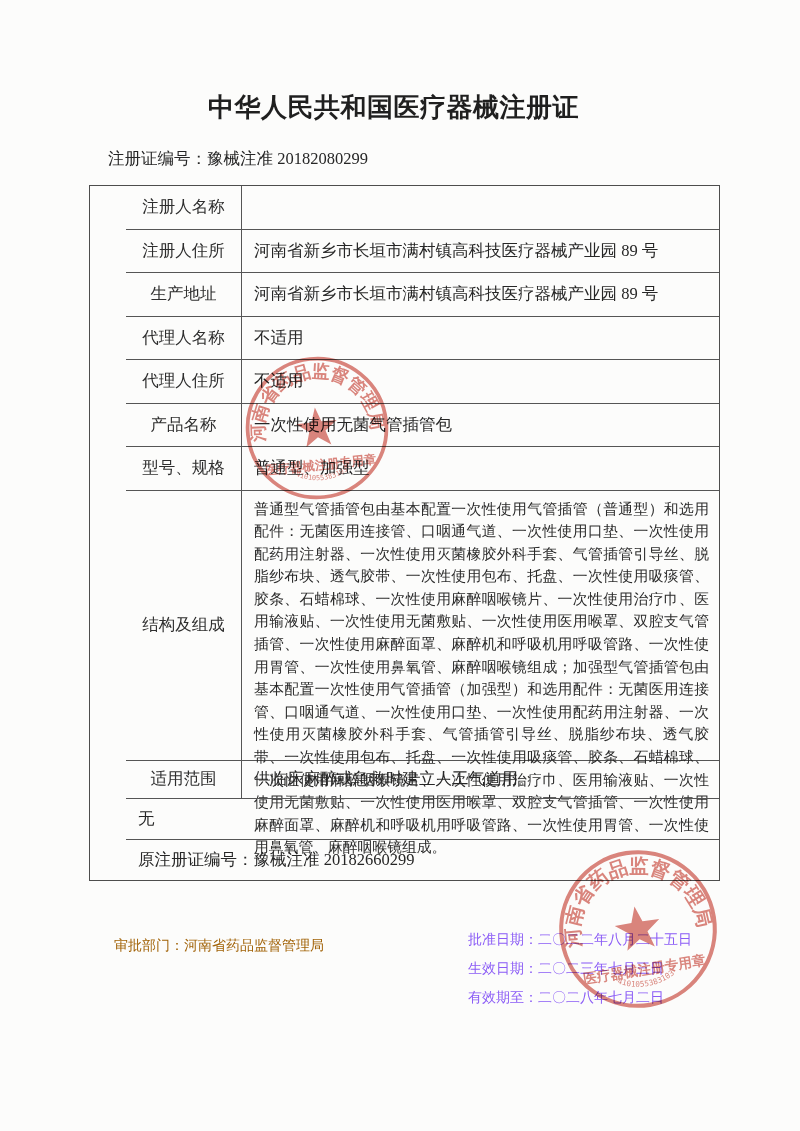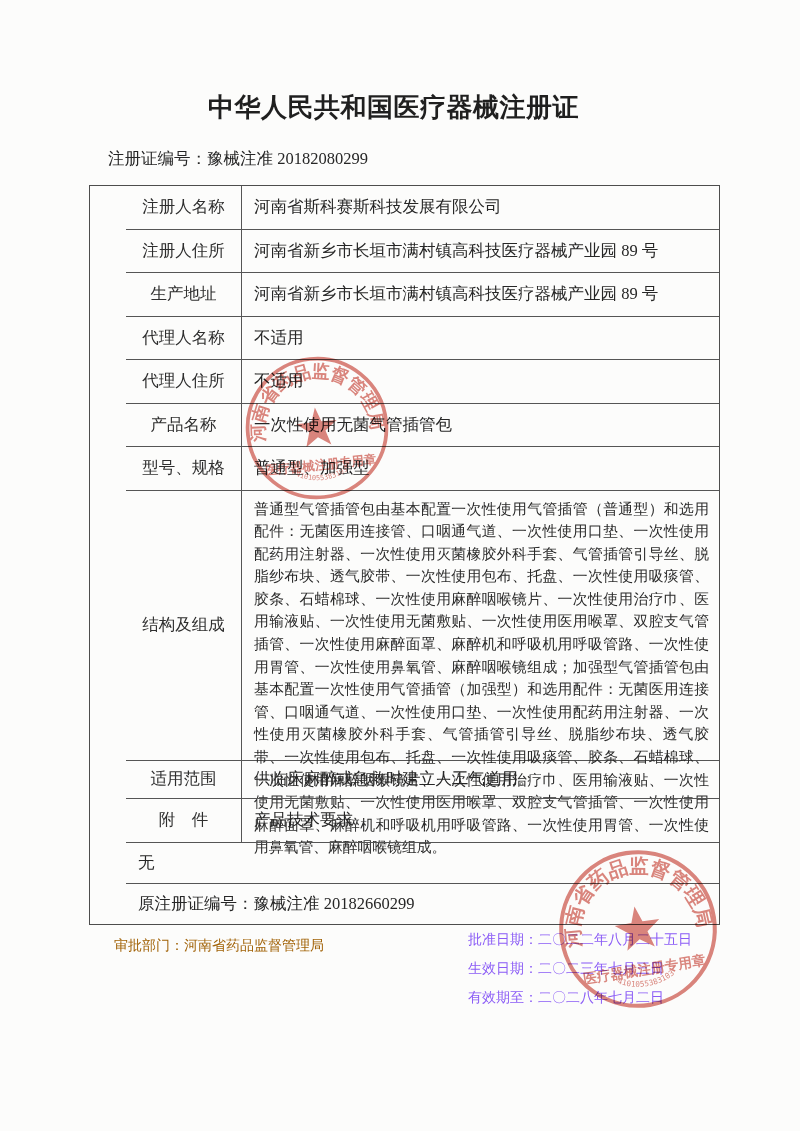--- a/index.html
+++ b/index.html
@@ -86,21 +86,20 @@
 
   <div class="doc-title">中华人民共和国医疗器械注册证</div>
 
   <div class="cert-line">
     <span>注册证编号：</span><span>豫械注准 20182080299</span>
   </div>
 
   <div class="doc-table">
     <div class="t-row h-std">
       <div class="t-label">注册人名称</div>
-      <div class="t-value">河南省斯科赛斯科技发展有限公司</div>
     </div>
     <div class="t-row h-std">
       <div class="t-label">注册人住所</div>
       <div class="t-value">河南省新乡市长垣市满村镇高科技医疗器械产业园 89 号</div>
     </div>
     <div class="t-row h-std">
       <div class="t-label">生产地址</div>
       <div class="t-value">河南省新乡市长垣市满村镇高科技医疗器械产业园 89 号</div>
     </div>
     <div class="t-row h-std">
@@ -119,24 +118,20 @@
       <div class="t-label">型号、规格</div>
       <div class="t-value">普通型、加强型</div>
     </div>
     <div class="t-row h-struct">
       <div class="t-label">结构及组成</div>
       <div class="t-value long">普通型气管插管包由基本配置一次性使用气管插管（普通型）和选用配件：无菌医用连接管、口咽通气道、一次性使用口垫、一次性使用配药用注射器、一次性使用灭菌橡胶外科手套、气管插管引导丝、脱脂纱布块、透气胶带、一次性使用包布、托盘、一次性使用吸痰管、胶条、石蜡棉球、一次性使用麻醉咽喉镜片、一次性使用治疗巾、医用输液贴、一次性使用无菌敷贴、一次性使用医用喉罩、双腔支气管插管、一次性使用麻醉面罩、麻醉机和呼吸机用呼吸管路、一次性使用胃管、一次性使用鼻氧管、麻醉咽喉镜组成；加强型气管插管包由基本配置一次性使用气管插管（加强型）和选用配件：无菌医用连接管、口咽通气道、一次性使用口垫、一次性使用配药用注射器、一次性使用灭菌橡胶外科手套、气管插管引导丝、脱脂纱布块、透气胶带、一次性使用包布、托盘、一次性使用吸痰管、胶条、石蜡棉球、一次性使用麻醉咽喉镜片、一次性使用治疗巾、医用输液贴、一次性使用无菌敷贴、一次性使用医用喉罩、双腔支气管插管、一次性使用麻醉面罩、麻醉机和呼吸机用呼吸管路、一次性使用胃管、一次性使用鼻氧管、麻醉咽喉镜组成。</div>
     </div>
     <div class="t-row h-r9">
       <div class="t-label">适用范围</div>
       <div class="t-value">供临床麻醉或急救时建立人工气道用。</div>
-    </div>
-    <div class="t-row h-r10">
-      <div class="t-label">附　件</div>
-      <div class="t-value">产品技术要求</div>
     </div>
     <div class="t-row h-r11">
       <div class="t-value">无</div>
     </div>
     <div class="t-row h-r12">
       <div class="t-value">原注册证编号：豫械注准 20182660299</div>
     </div>
   </div>
 
   <div class="footer-dept">

